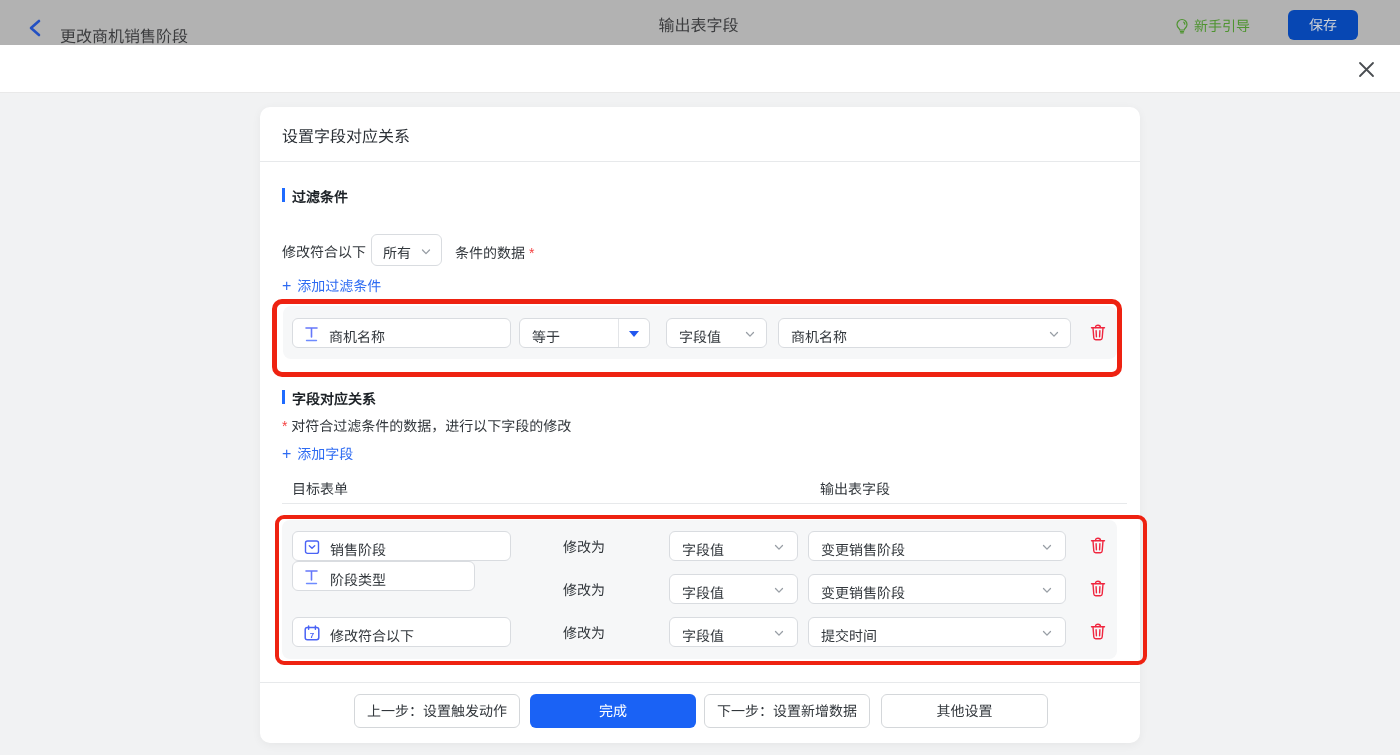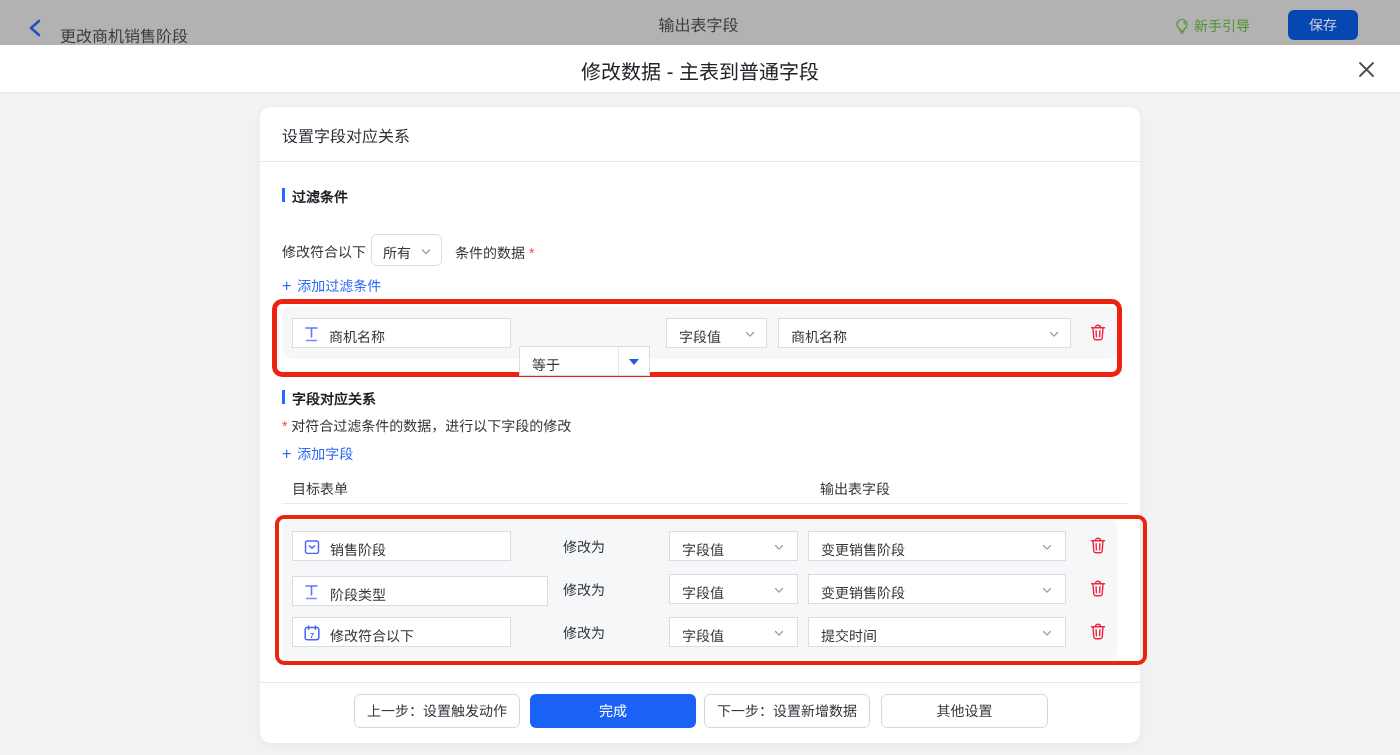--- a/index.html
+++ b/index.html
@@ -42,28 +42,28 @@
   .plus { font-size:16px; margin-right:6px; }
   #link1 { left:22px; top:168px; }
 
   .redbox { border:5px solid #ee2211; border-radius:10px; background:transparent; }
   #redbox1 { left:12px; top:192px; width:850px; height:78px; }
   #redbox2 { left:15px; top:408px; width:872px; height:150px; border-width:4px; border-radius:9px; }
   .panel { position:absolute; background:#f6f7f8; border-radius:8px; }
   #panel1 { left:23px; top:199px; width:834px; height:53px; }
   #panel2 { left:22px; top:413px; width:835px; height:139px; }
 
-  .field { position:absolute; height:30px; background:#fff; border:1px solid #d9dce0; border-radius:0; }
+  .field { position:absolute; height:30px; background:#fff; border:1px solid #d9dce0; border-radius:6px; }
   .field .lbl { position:absolute; top:7px; font-size:14px; color:#32373c; white-space:nowrap; }
   .field .chev { position:absolute; top:10px; }
   .ficon { position:absolute; left:11px; top:7px; }
 
   
   #f-inp  { left:32px;  top:211px; width:219px; }
-  #f-op   { left:259px; top:211px; width:131px;margin-top:28px; }
+  #f-op   { left:259px; top:211px; width:131px; }
   #f-op .divline { position:absolute; right:30px; top:0; width:1px; height:28px; background:#e3e5e8; }
   #f-op .tri { position:absolute; right:10px; top:12px; width:0; height:0; border-left:5px solid transparent; border-right:5px solid transparent; border-top:6px solid #2257ef; }
   #f-v1   { left:406px; top:211px; width:101px; }
   #f-v2   { left:518px; top:211px; width:293px; }
   .trash  { position:absolute; }
 
   #sec2 { left:22px; top:281px; }
   #desc2 { left:22px; top:308px; }
   #link2 { left:22px; top:336px; }
   #th1 { left:32px; top:371px; }
@@ -89,21 +89,20 @@
   <div id="tb-title" class="abs">更改商机销售阶段</div>
   <div id="tb-center" class="abs">输出表字段</div>
   <div id="tb-guide" class="abs"><svg width="16" height="16" viewBox="0 0 16 16">
         <path d="M8 1.5 a5 5 0 0 1 5 5 c0 1.8-1 3.1-2 4 -0.5 0.45-0.8 0.8-0.8 1.5 l-4.4 0 c0-0.7-0.3-1.05-0.8-1.5 -1-0.9-2-2.2-2-4 a5 5 0 0 1 5-5 z" fill="none" stroke="#4f9431" stroke-width="1.2"></path>
         <path d="M5.9 13.6 l4.2 0 M6.3 15 l3.4 0" stroke="#4f9431" stroke-width="1.2" fill="none"></path>
         <path d="M9.8 4.2 a2.6 2.6 0 0 1 1 2" fill="none" stroke="#4f9431" stroke-width="1.2" stroke-linecap="round"></path>
       </svg>新手引导</div>
   <div id="tb-save" class="abs">保存</div>
 
   <div id="mheader" class="abs"></div>
-  <div id="mtitle" class="abs">修改数据 - 主表到普通字段</div>
   <svg id="mclose" class="abs" width="17" height="17" viewBox="0 0 17 17">
       <path d="M2 2 L15 15 M15 2 L2 15" stroke="#4a4e52" stroke-width="1.8" stroke-linecap="round"></path>
     </svg>
 
   <div id="card" class="abs">
     <div id="c-title" class="card-el">设置字段对应关系</div>
     <div id="c-div1" class="card-el"></div>
 
     <div id="sec1" class="card-el sec-h">过滤条件</div>
 
@@ -187,21 +186,21 @@
     </div>
     <svg class="trash" style="left:830px; top:430px" width="16" height="17" viewBox="0 0 16 17">
         <g fill="none" stroke="#f0263f" stroke-width="1.4" stroke-linecap="round">
           <path d="M1.5 3.8 L14.5 3.8"></path>
           <path d="M5.5 3.5 C5.5 1.8 6.3 1.2 8 1.2 C9.7 1.2 10.5 1.8 10.5 3.5"></path>
           <path d="M3 4 L3.8 14 C3.9 15.2 4.5 15.8 5.7 15.8 L10.3 15.8 C11.5 15.8 12.1 15.2 12.2 14 L13 4"></path>
           <path d="M6.1 6.8 L6.4 12.8 M9.9 6.8 L9.6 12.8"></path>
         </g>
       </svg>
 
-    <div class="card-el field" style="left:32px; top:469px; width:256px">
+    <div class="card-el field" style="left:32px; top:454px; width:183px">
       <svg class="ficon" width="15" height="16" viewBox="0 0 15 16">
           <path d="M2 2 L13 2 M7.5 2 L7.5 11" fill="none" stroke="#6577fa" stroke-width="1.6" stroke-linecap="round"></path>
           <path d="M2.5 14.5 L12.5 14.5" stroke="#6e8bff" stroke-width="1.4" stroke-linecap="round"></path>
         </svg>
       <span class="lbl" style="left:37px">阶段类型</span>
     </div>
     <span class="mrow-lbl" style="left:303px; top:472px">修改为</span>
     <div class="card-el field" style="left:409px; top:467px; width:129px">
       <span class="lbl" style="left:12px">字段值</span>
       <svg class="chev" style="right:12px" width="12" height="12" viewBox="0 0 12 12">

